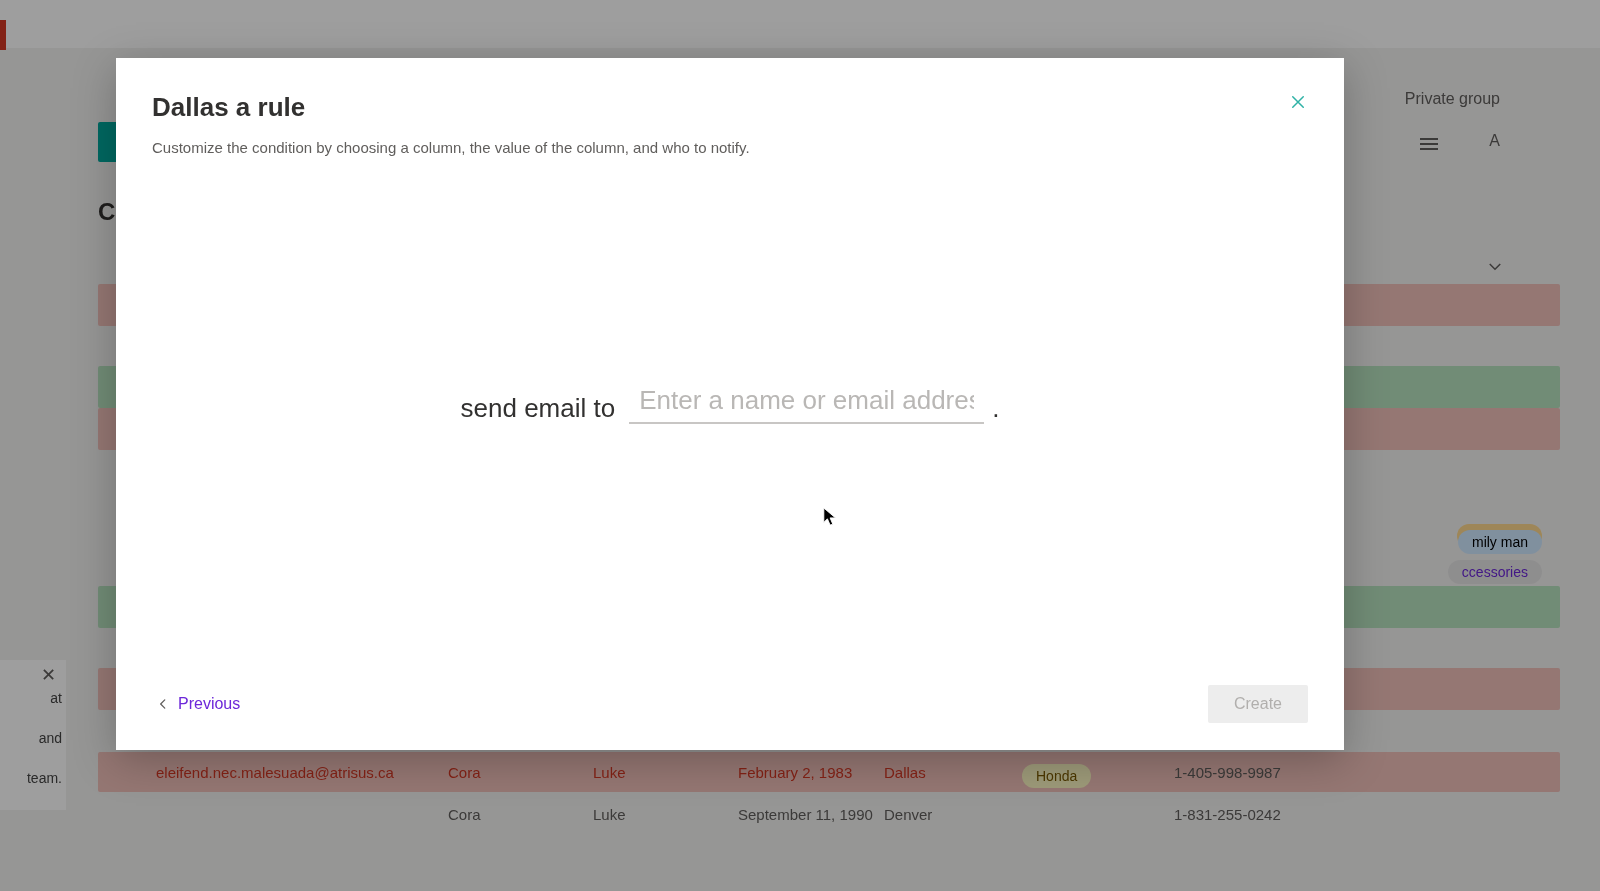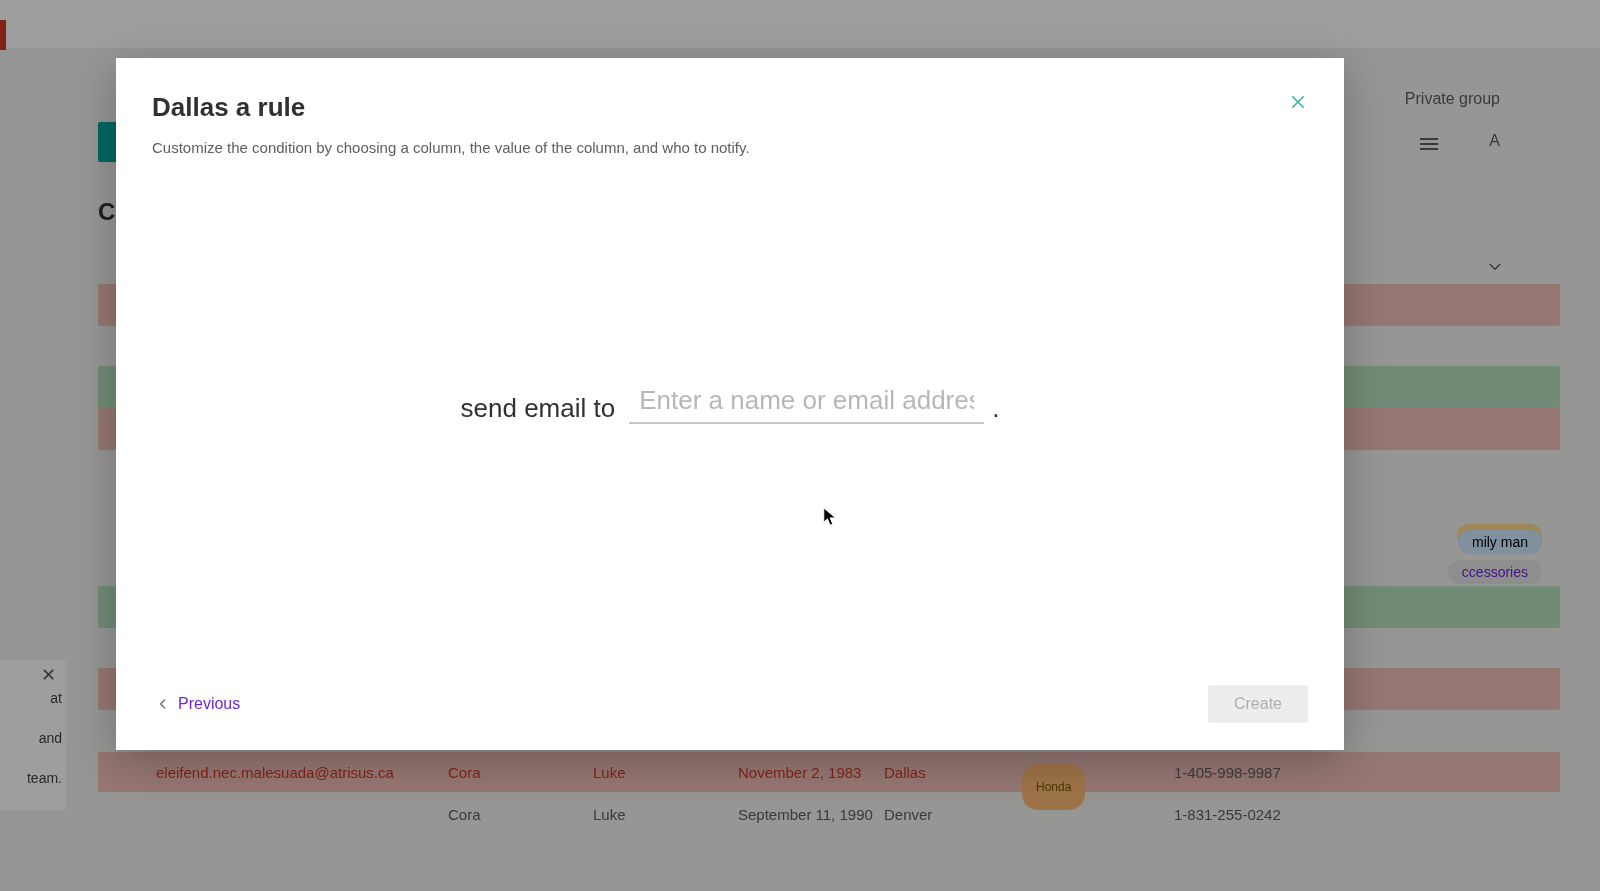--- a/index.html
+++ b/index.html
@@ -41,21 +41,21 @@
     .bg-table { position:absolute; left:98px; right:40px; top:752px; font-size:15px; color:#d43825; }
     .bg-table .cell{ position:absolute; top:12px; white-space:nowrap; }
     .c-email{ left:58px; color:#d43825;}
     .c-first{ left:350px; }
     .c-last { left:495px; }
     .c-dob  { left:640px; }
     .c-city { left:786px; }
     .c-brand{ left:924px; }
     .c-phone{ left:1076px; color:#605e5c; }
 
-    .brand-chip{ display:inline-block; padding:16px 14px; border-radius:16px; font-size:12px; color:#7a5900; background:#fdba74; }
+    .brand-chip{ display:inline-block; padding:4px 14px; border-radius:16px; font-size:14px; color:#7a5900; background:#fef9c3; }
 
     .bg-row7 { position:absolute; left:98px; right:40px; top:798px; height:40px; background:transparent; font-size:15px; }
     .bg-row7 .cell{ position:absolute; top:8px; color:#605e5c; white-space:nowrap;}
     .bg-row7 .c-email, .bg-row7 .c-first, .bg-row7 .c-last, .bg-row7 .c-dob, .bg-row7 .c-city { color:#605e5c; }
 
     
     .bg-chip { position:absolute; right:58px; padding:4px 14px; border-radius:16px; font-size:14px; white-space:nowrap; }
     .chip1{ top:524px; background:#ffd98e; color:#7a5900; }
     .chip2{ top:530px; background:#cfe8ff; color:#000000; }
     .chip3{ top:560px; background:#e6e6e6; color:#6d28d9; }
@@ -134,21 +134,21 @@
     <div class="line">at</div>
     <div class="line">and</div>
     <div class="line">team.</div>
   </div>
 
   <div class="bg-row row-red bg-row6"></div>
   <div class="bg-table">
     <span class="cell c-email">eleifend.nec.malesuada@atrisus.ca</span>
     <span class="cell c-first">Cora</span>
     <span class="cell c-last">Luke</span>
-    <span class="cell c-dob">November 2, 1983</span>
+    <span class="cell c-dob">February 2, 1983</span>
     <span class="cell c-city">Dallas</span>
     <span class="cell c-brand"><span class="brand-chip">Honda</span></span>
     <span class="cell c-phone">1-405-998-9987</span>
   </div>
 
   <div class="bg-row7">
     <span class="cell c-first">Cora</span>
     <span class="cell c-last">Luke</span>
     <span class="cell c-dob">September 11, 1990</span>
     <span class="cell c-city">Denver</span>

